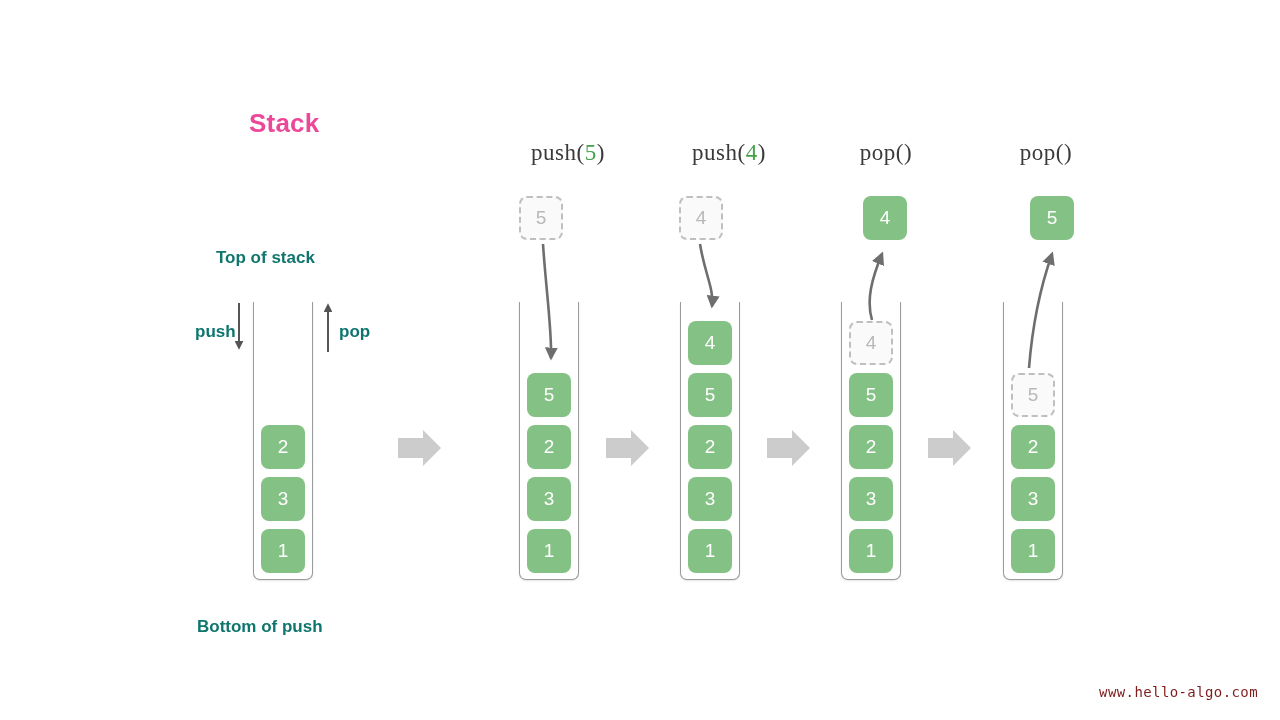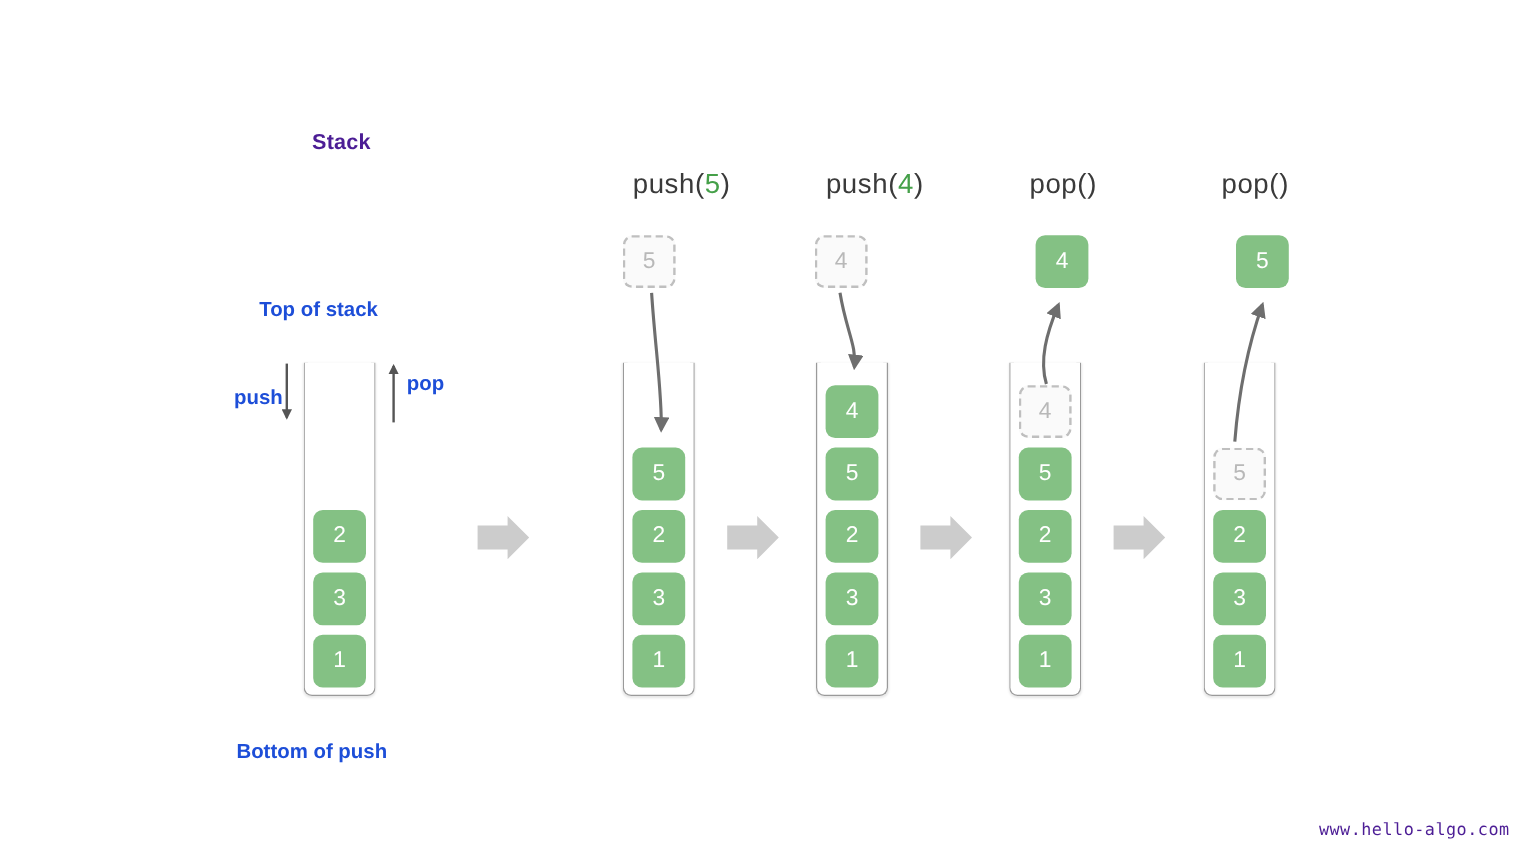--- a/index.html
+++ b/index.html
@@ -19,45 +19,44 @@
   .canvas {
     position: absolute;
     inset: 0;
   }
 
   
   .title {
     position: absolute;
     left: 249px;
     top: 108px;
-    font-size: 18px;
+    font-size: 26px;
     font-weight: bold;
-    color: #4c1d95;
+    color: #ec4899;
     letter-spacing: 0.2px;
-    margin-left: 11px;
   }
 
   
   .label-bold {
     position: absolute;
     font-size: 17px;
     font-weight: bold;
-    color: #1d4ed8;
+    color: #0f766e;
     white-space: nowrap;
   }
   #top-of-stack-label { left: 216px; top: 248px; }
   #bottom-of-stack-label { left: 197px; top: 617px; }
   #push-label { left: 167px; top: 322px; margin-left: 28px; }
-  #pop-label  { left: 339px; top: 310px; text-align: center; }
+  #pop-label  { left: 339px; top: 322px; text-align: center; }
 
   
   .op-header {
     position: absolute;
     top: 140px;
-    font-family: Liberation Sans, sans-serif;
+    font-family: Liberation Serif, serif;
     font-size: 23px;
     color: #3a3a3a;
     white-space: nowrap;
     text-align: right;
     transform: translateX(-50%);
     letter-spacing: 0.5px;
   }
   .op-header .arg { color: #45a049; }
 
   
@@ -104,21 +103,21 @@
     pointer-events: none;
   }
 
   
   .watermark {
     position: absolute;
     right: 22px;
     bottom: 20px;
     font-family: "DejaVu Sans Mono", "Liberation Mono", monospace;
     font-size: 14px;
-    color: #4c1d95;
+    color: #7f1d1d;
     letter-spacing: 0.4px;
   }
 </style>
 </head>
 <body>
 
 <div class="canvas">
 
   <div class="title">Stack</div>
 

